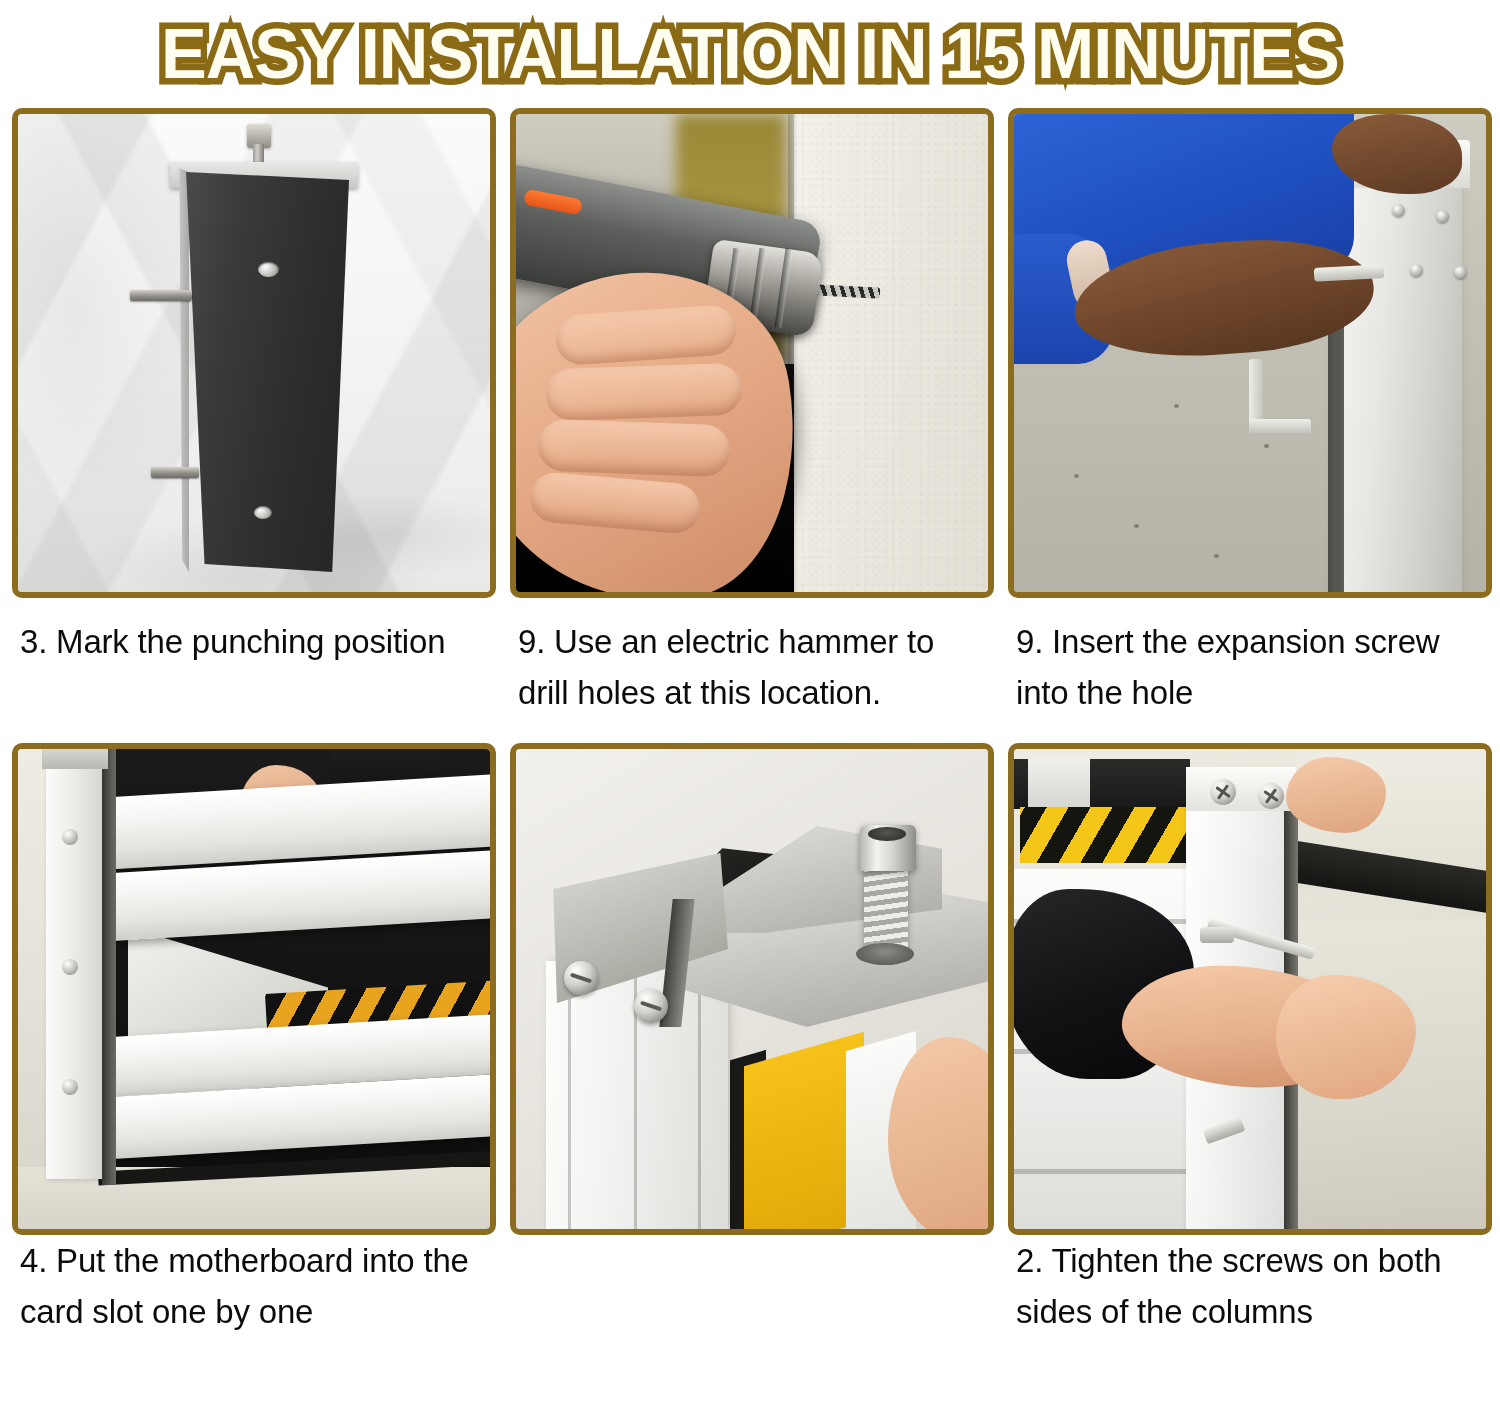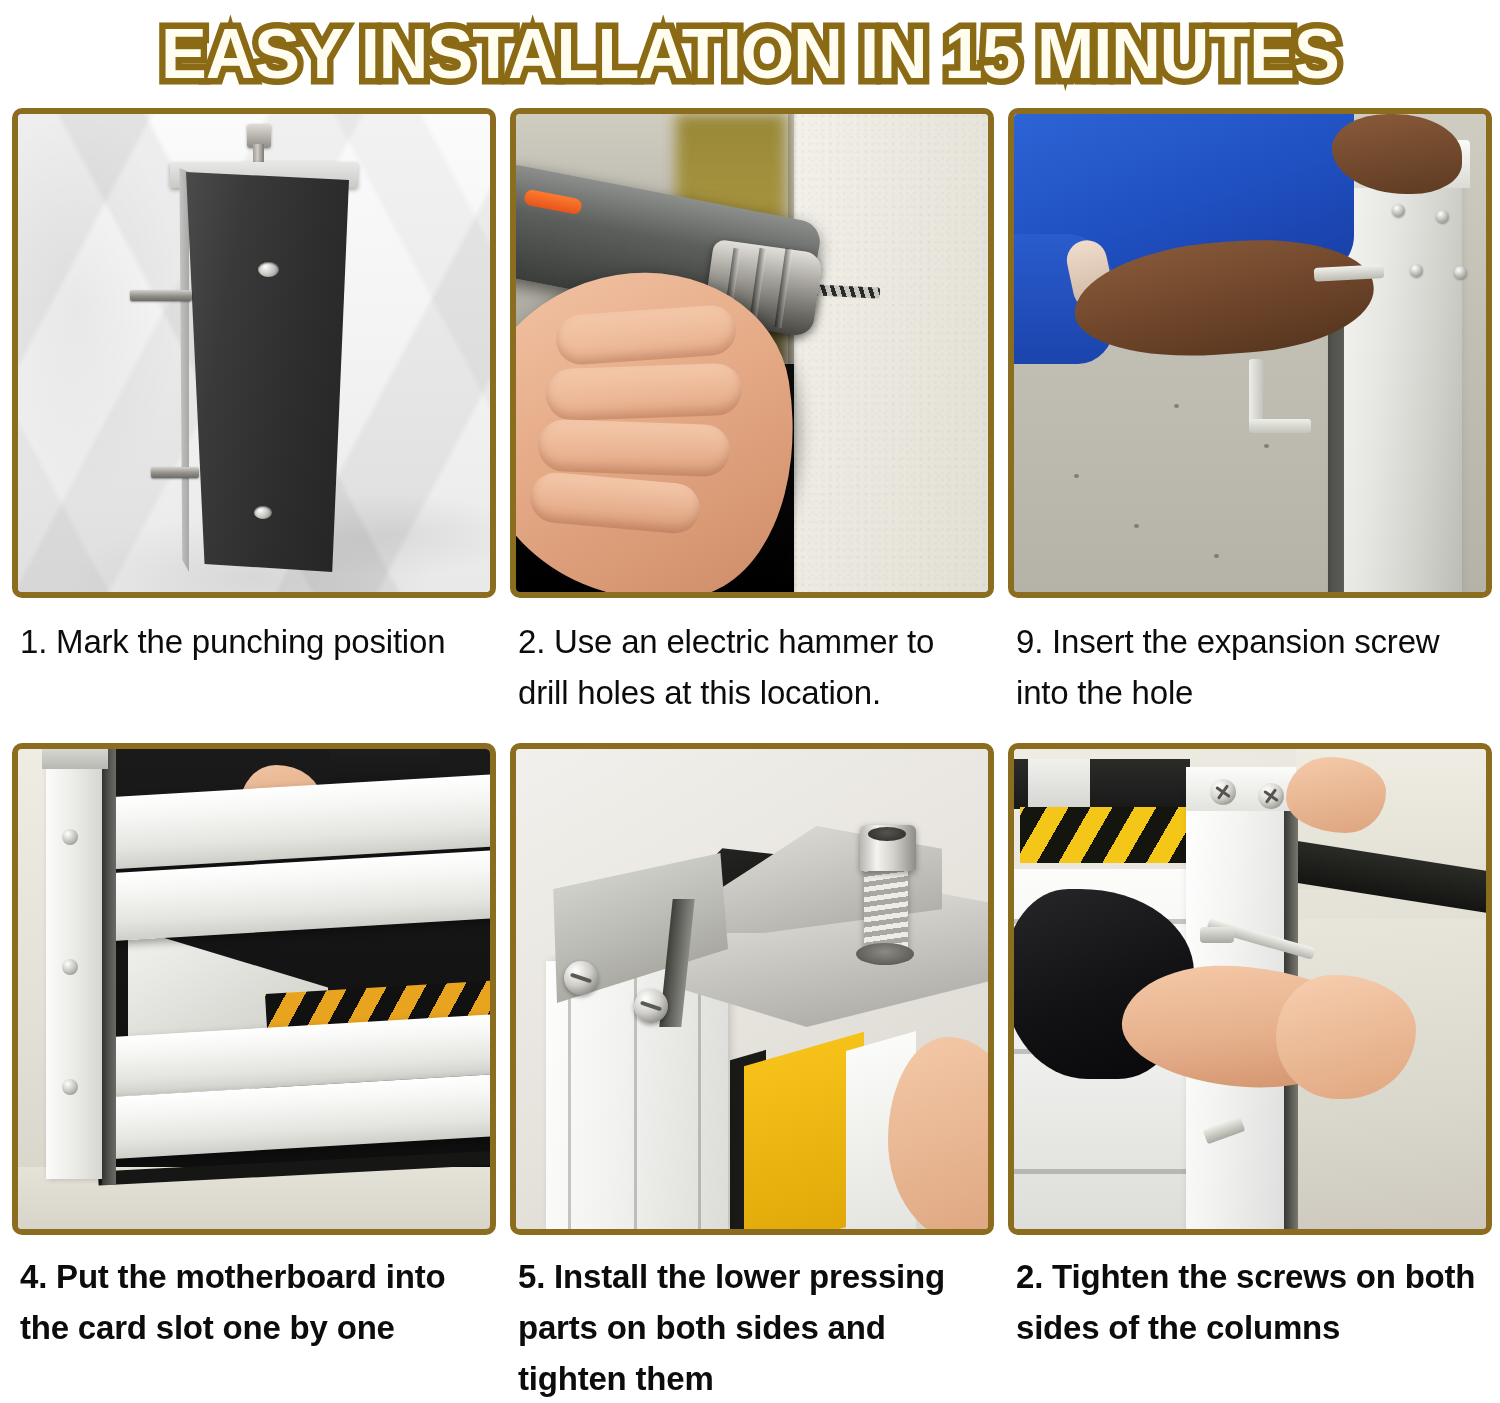--- a/index.html
+++ b/index.html
@@ -76,21 +76,21 @@
   .caption {
     font-size: 33px;
     line-height: 1.55;
     color: #0c0c0c;
     font-weight: 400;
     letter-spacing: -0.2px;
     padding: 18px 2px 0 8px;
     box-sizing: border-box;
   }
   .caption.r1 { height: 145px; }
-  .caption.r2 { padding-top: 16px; font-weight: bold; }
+  .caption.r2 { padding-top: 0; }
 
   
 
   
   .p1-bg {
     position: absolute; inset: 0;
     background:
       linear-gradient(118deg, rgba(0,0,0,.05) 0 18%, rgba(255,255,255,0) 19% 34%, rgba(0,0,0,.045) 35% 47%, rgba(255,255,255,0) 48% 70%, rgba(0,0,0,.05) 71% 84%, rgba(255,255,255,0) 85%),
       linear-gradient(62deg, rgba(0,0,0,.04) 0 12%, rgba(255,255,255,0) 13% 40%, rgba(0,0,0,.05) 41% 52%, rgba(255,255,255,0) 53% 78%, rgba(0,0,0,.035) 79% 90%, rgba(255,255,255,0) 91%),
       linear-gradient(180deg, #fbfbfb 0%, #f2f2f2 55%, #e9e9e9 100%);
@@ -542,21 +542,21 @@
           <div class="p1-boltshaft"></div>
           <div class="p1-plate"></div>
           <div class="p1-edge"></div>
           <div class="p1-body"></div>
           <div class="p1-hole p1-h1"></div>
           <div class="p1-hole p1-h2"></div>
           <div class="p1-stud p1-s1"></div>
           <div class="p1-stud p1-s2"></div>
         </div>
       </div>
-      <div class="caption r1">1. Mark the punching position</div>
+      <div class="caption r1">3. Mark the punching position</div>
     </div>
 
     <div class="cell">
       <div class="frame r1">
         <div class="photo">
           <div class="p2-bgblur"></div>
           <div class="p2-bgbottle"></div>
           <div class="p2-dark"></div>
           <div class="p2-wall"></div>
           <div class="p2-wall-edge"></div>
@@ -568,21 +568,21 @@
           <div class="p2-ring p2-r1"></div>
           <div class="p2-ring p2-r2"></div>
           <div class="p2-ring p2-r3"></div>
           <div class="p2-hand"></div>
           <div class="p2-finger p2-f1"></div>
           <div class="p2-finger p2-f2"></div>
           <div class="p2-finger p2-f3"></div>
           <div class="p2-finger p2-f4"></div>
         </div>
       </div>
-      <div class="caption r1">2. Use an electric hammer to drill holes at this location.</div>
+      <div class="caption r1">9. Use an electric hammer to drill holes at this location.</div>
     </div>
 
     <div class="cell">
       <div class="frame r1">
         <div class="photo">
           <div class="p3-floor"></div>
           <div class="p3-speck" style="left:160px;top:290px"></div>
           <div class="p3-speck" style="left:120px;top:410px"></div>
           <div class="p3-speck" style="left:250px;top:330px"></div>
           <div class="p3-speck" style="left:60px;top:360px"></div>
@@ -654,21 +654,20 @@
           <div class="p5-lip"></div>
           <div class="p5-lipedge"></div>
           <div class="p5-screw" style="left:48px;top:212px"></div>
           <div class="p5-screw" style="left:118px;top:240px"></div>
           <div class="p5-bolt-thread"></div>
           <div class="p5-bolt-base"></div>
           <div class="p5-bolt-head"></div>
           <div class="p5-bolt-hole"></div>
         </div>
       </div>
-      <div class="caption r2">5. Install the lower pressing parts on both sides and tighten them</div>
     </div>
 
     <div class="cell">
       <div class="frame r2">
         <div class="photo">
           <div class="p6-bg"></div>
           <div class="p6-wallback"></div>
           <div class="p6-floor"></div>
           <div class="p6-baseboard"></div>
           <div class="p6-panel"></div>

